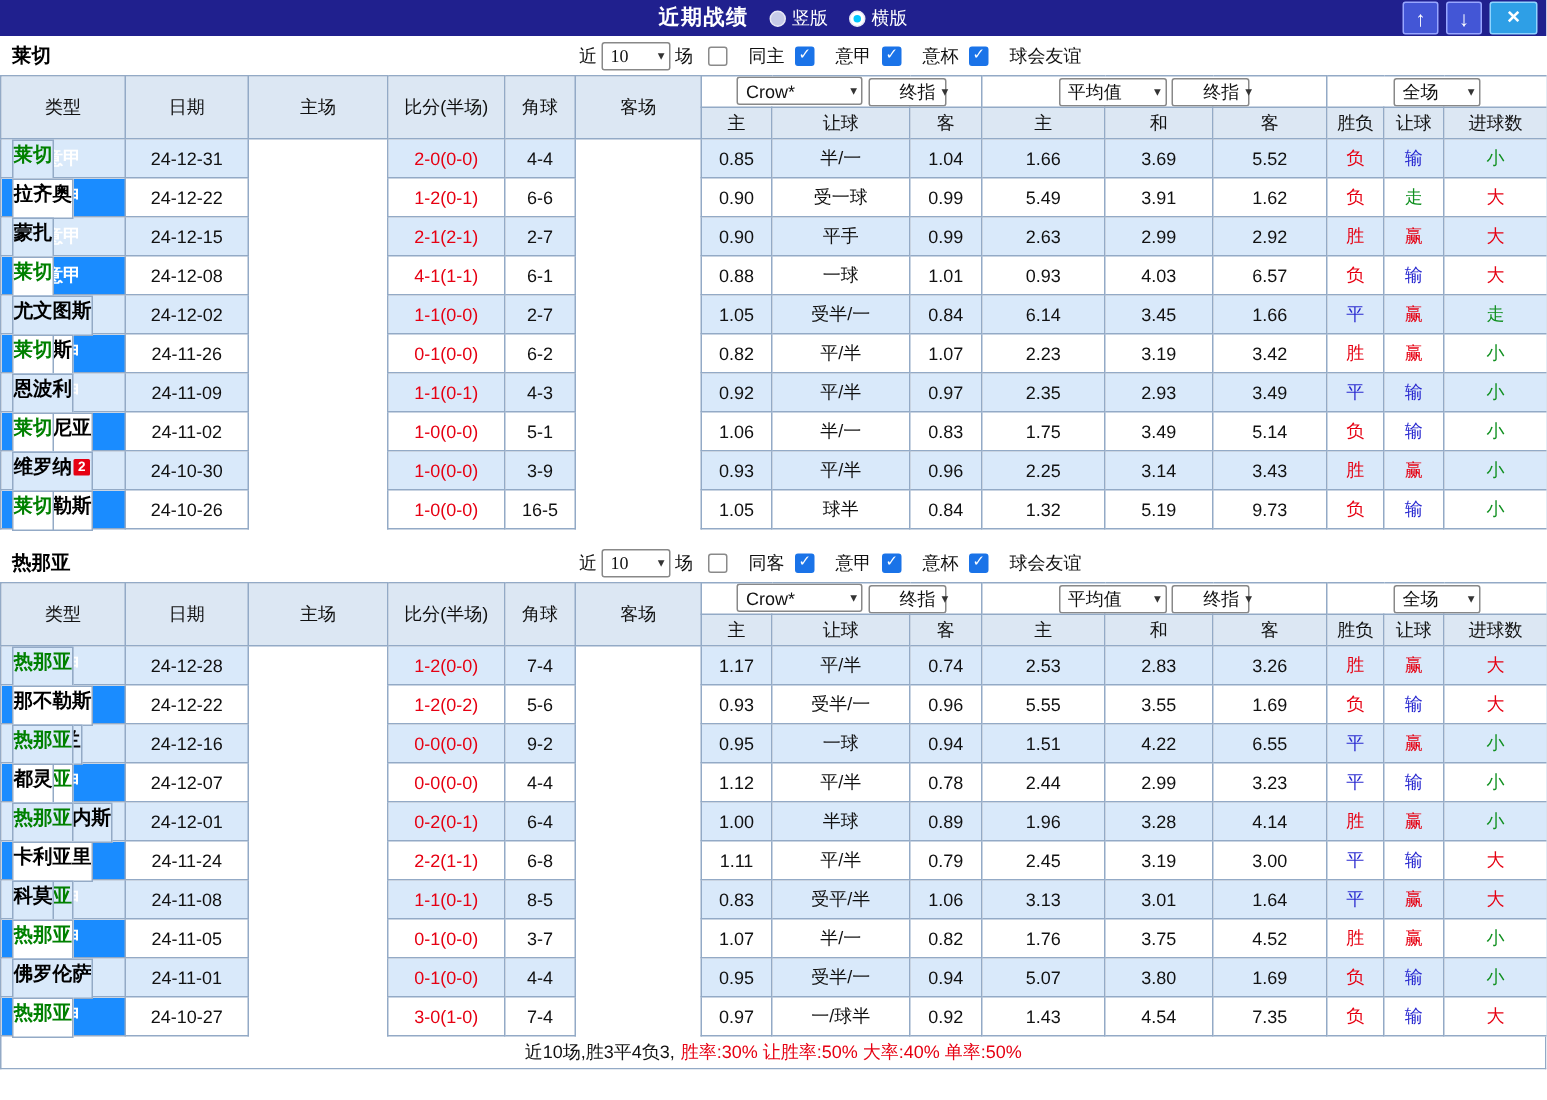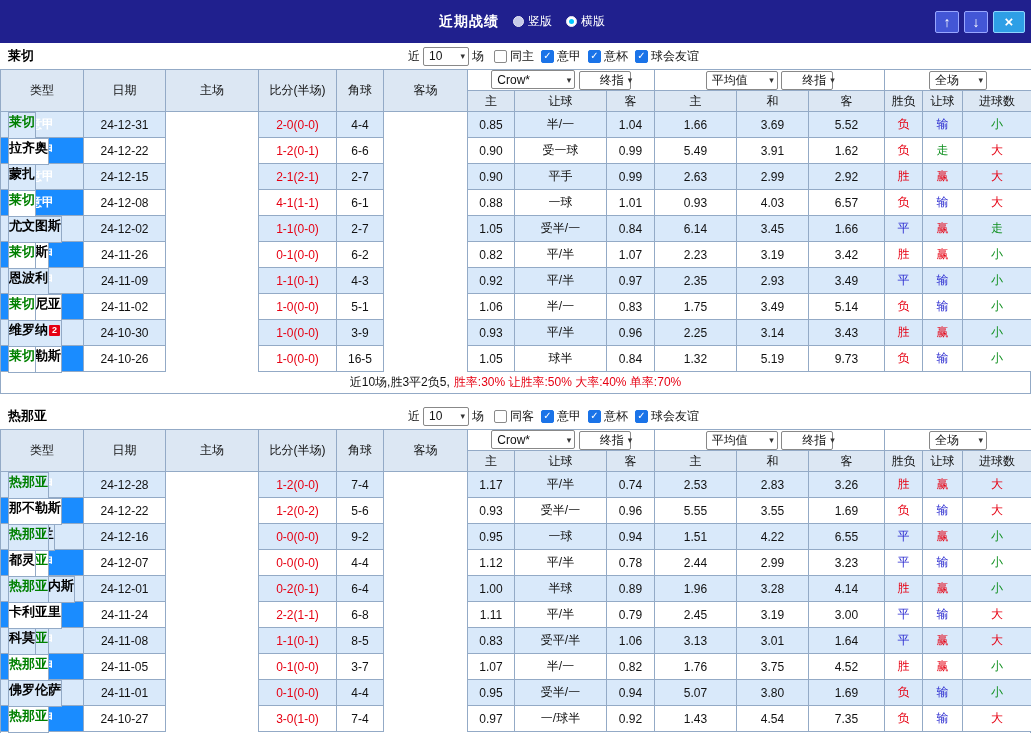--- a/index.html
+++ b/index.html
@@ -1,37 +1,37 @@
 <!DOCTYPE html>
 <html><head>
 <meta charset="utf-8">
 <style>
   html,body{margin:0;padding:0;width:1031px;background:#fff;font-family:"Liberation Sans","DejaVu Sans",sans-serif;font-size:12px;color:#111;overflow:hidden;}
   
-  .topbar{height:43px;background:#20208e;display:flex;align-items:center;padding:0 4px;box-sizing:border-box;}
+  .topbar{height:24px;background:#20208e;display:flex;align-items:center;padding:0 4px;box-sizing:border-box;}
   .tb-sp{flex:1;}
   .tb-center{display:flex;align-items:center;gap:14px;color:#fff;position:relative;left:55px;}
   .title{font-size:14px;font-weight:bold;letter-spacing:1px;}
   .radio{display:inline-flex;align-items:center;gap:4px;font-size:12px;color:#fff;cursor:pointer;}
   .rdot{width:11px;height:11px;border-radius:50%;background:#c7cbe8;border:1px solid #e8e8f5;display:inline-block;box-sizing:border-box;position:relative;}
   .rdot.on{background:#fff;}
   .rdot.on::after{content:'';position:absolute;left:2px;top:2px;right:2px;bottom:2px;border-radius:50%;background:#00c8ff;}
   .tb-right{display:flex;align-items:center;padding-right:2px;}
   .navbtn{width:24px;height:22px;background:#4356d6;border:1px solid #98a6ff;color:#fff;font-size:14px;line-height:20px;text-align:center;margin-left:5px;border-radius:2px;padding:0;cursor:pointer;font-family:inherit;}
   .closebtn{width:32px;height:22px;background:#2e9fe6;border:1px solid #8fd4ff;color:#fff;font-size:15px;line-height:20px;text-align:center;margin-left:5px;border-radius:2px;padding:0;cursor:pointer;font-family:inherit;font-weight:bold;}
   
   .section{background:#fff;}
   .section + .section{margin-top:9px;}
   .filterbar{height:26px;position:relative;display:flex;align-items:center;}
   .team{position:absolute;left:8px;font-size:13px;font-weight:bold;color:#000;}
   .filters{margin:0 auto;display:flex;align-items:center;gap:3px;position:relative;left:38px;font-size:12px;}
   .sel{display:inline-flex;align-items:center;justify-content:space-between;border:1px solid #888;border-radius:2px;background:#fff;height:19px;padding:0 3px 0 5px;box-sizing:border-box;font-size:12px;cursor:pointer;}
   .sel .arr{font-size:9px;color:#333;margin-left:4px;}
-  .w44{width:46px;}.w66{width:84px;}.w50{width:52px;padding-left:20px;}.w70{width:72px;}.w56{width:58px;}
-  .cb{display:inline-flex;align-items:center;gap:3px;margin-left:7px;cursor:pointer;}
+  .w44{width:46px;font-family:Liberation Serif, serif;}.w66{width:84px;}.w50{width:52px;padding-left:20px;}.w70{width:72px;}.w56{width:58px;}
+  .cb{display:inline-flex;align-items:center;gap:14px;margin-left:7px;cursor:pointer;}
   .box{width:13px;height:13px;border:1px solid #8a8a8a;background:#fff;border-radius:2px;display:inline-flex;align-items:center;justify-content:center;font-size:10px;color:#fff;box-sizing:border-box;line-height:1;}
   .box.on{background:#1a73e8;border-color:#1a73e8;}
   
   table{border-collapse:collapse;table-layout:fixed;width:1031px;}
   th,td{border:1px solid #93aac6;text-align:center;overflow:hidden;white-space:nowrap;}
   thead th{background:#dce7f3;height:20px;font-weight:normal;font-size:12px;padding:0;}
   thead tr.h1 th.selcell{background:#fff;}
   tbody td{height:25px;font-size:12px;padding:0;background:#fff;}
   tr.alt td{background:#d9e9fa;}
   td.lg{background:#1a8cff;color:#fff;font-weight:bold;}
@@ -326,23 +326,20 @@
           <td>0.84</td>
           <td>1.32</td>
           <td>5.19</td>
           <td>9.73</td>
           <td class="res" style="color: rgb(230, 0, 18);">负</td>
           <td class="res" style="color: rgb(42, 42, 208);">输</td>
           <td class="res" style="color: rgb(16, 144, 32);">小</td>
         </tr>
       </tbody>
   </table>
-  <div class="summary">
-    <span>近10场,胜3平2负5,</span><span class="red">胜率:30% 让胜率:50% 大率:40% 单率:70%</span>
-  </div>
 </div>
 
 <div class="section">
   <div class="filterbar">
     <span class="team">热那亚</span>
     <div class="filters">
       <span>近</span>
       <span class="sel w44">
         <span>10</span>
         <span class="arr">▾</span>

